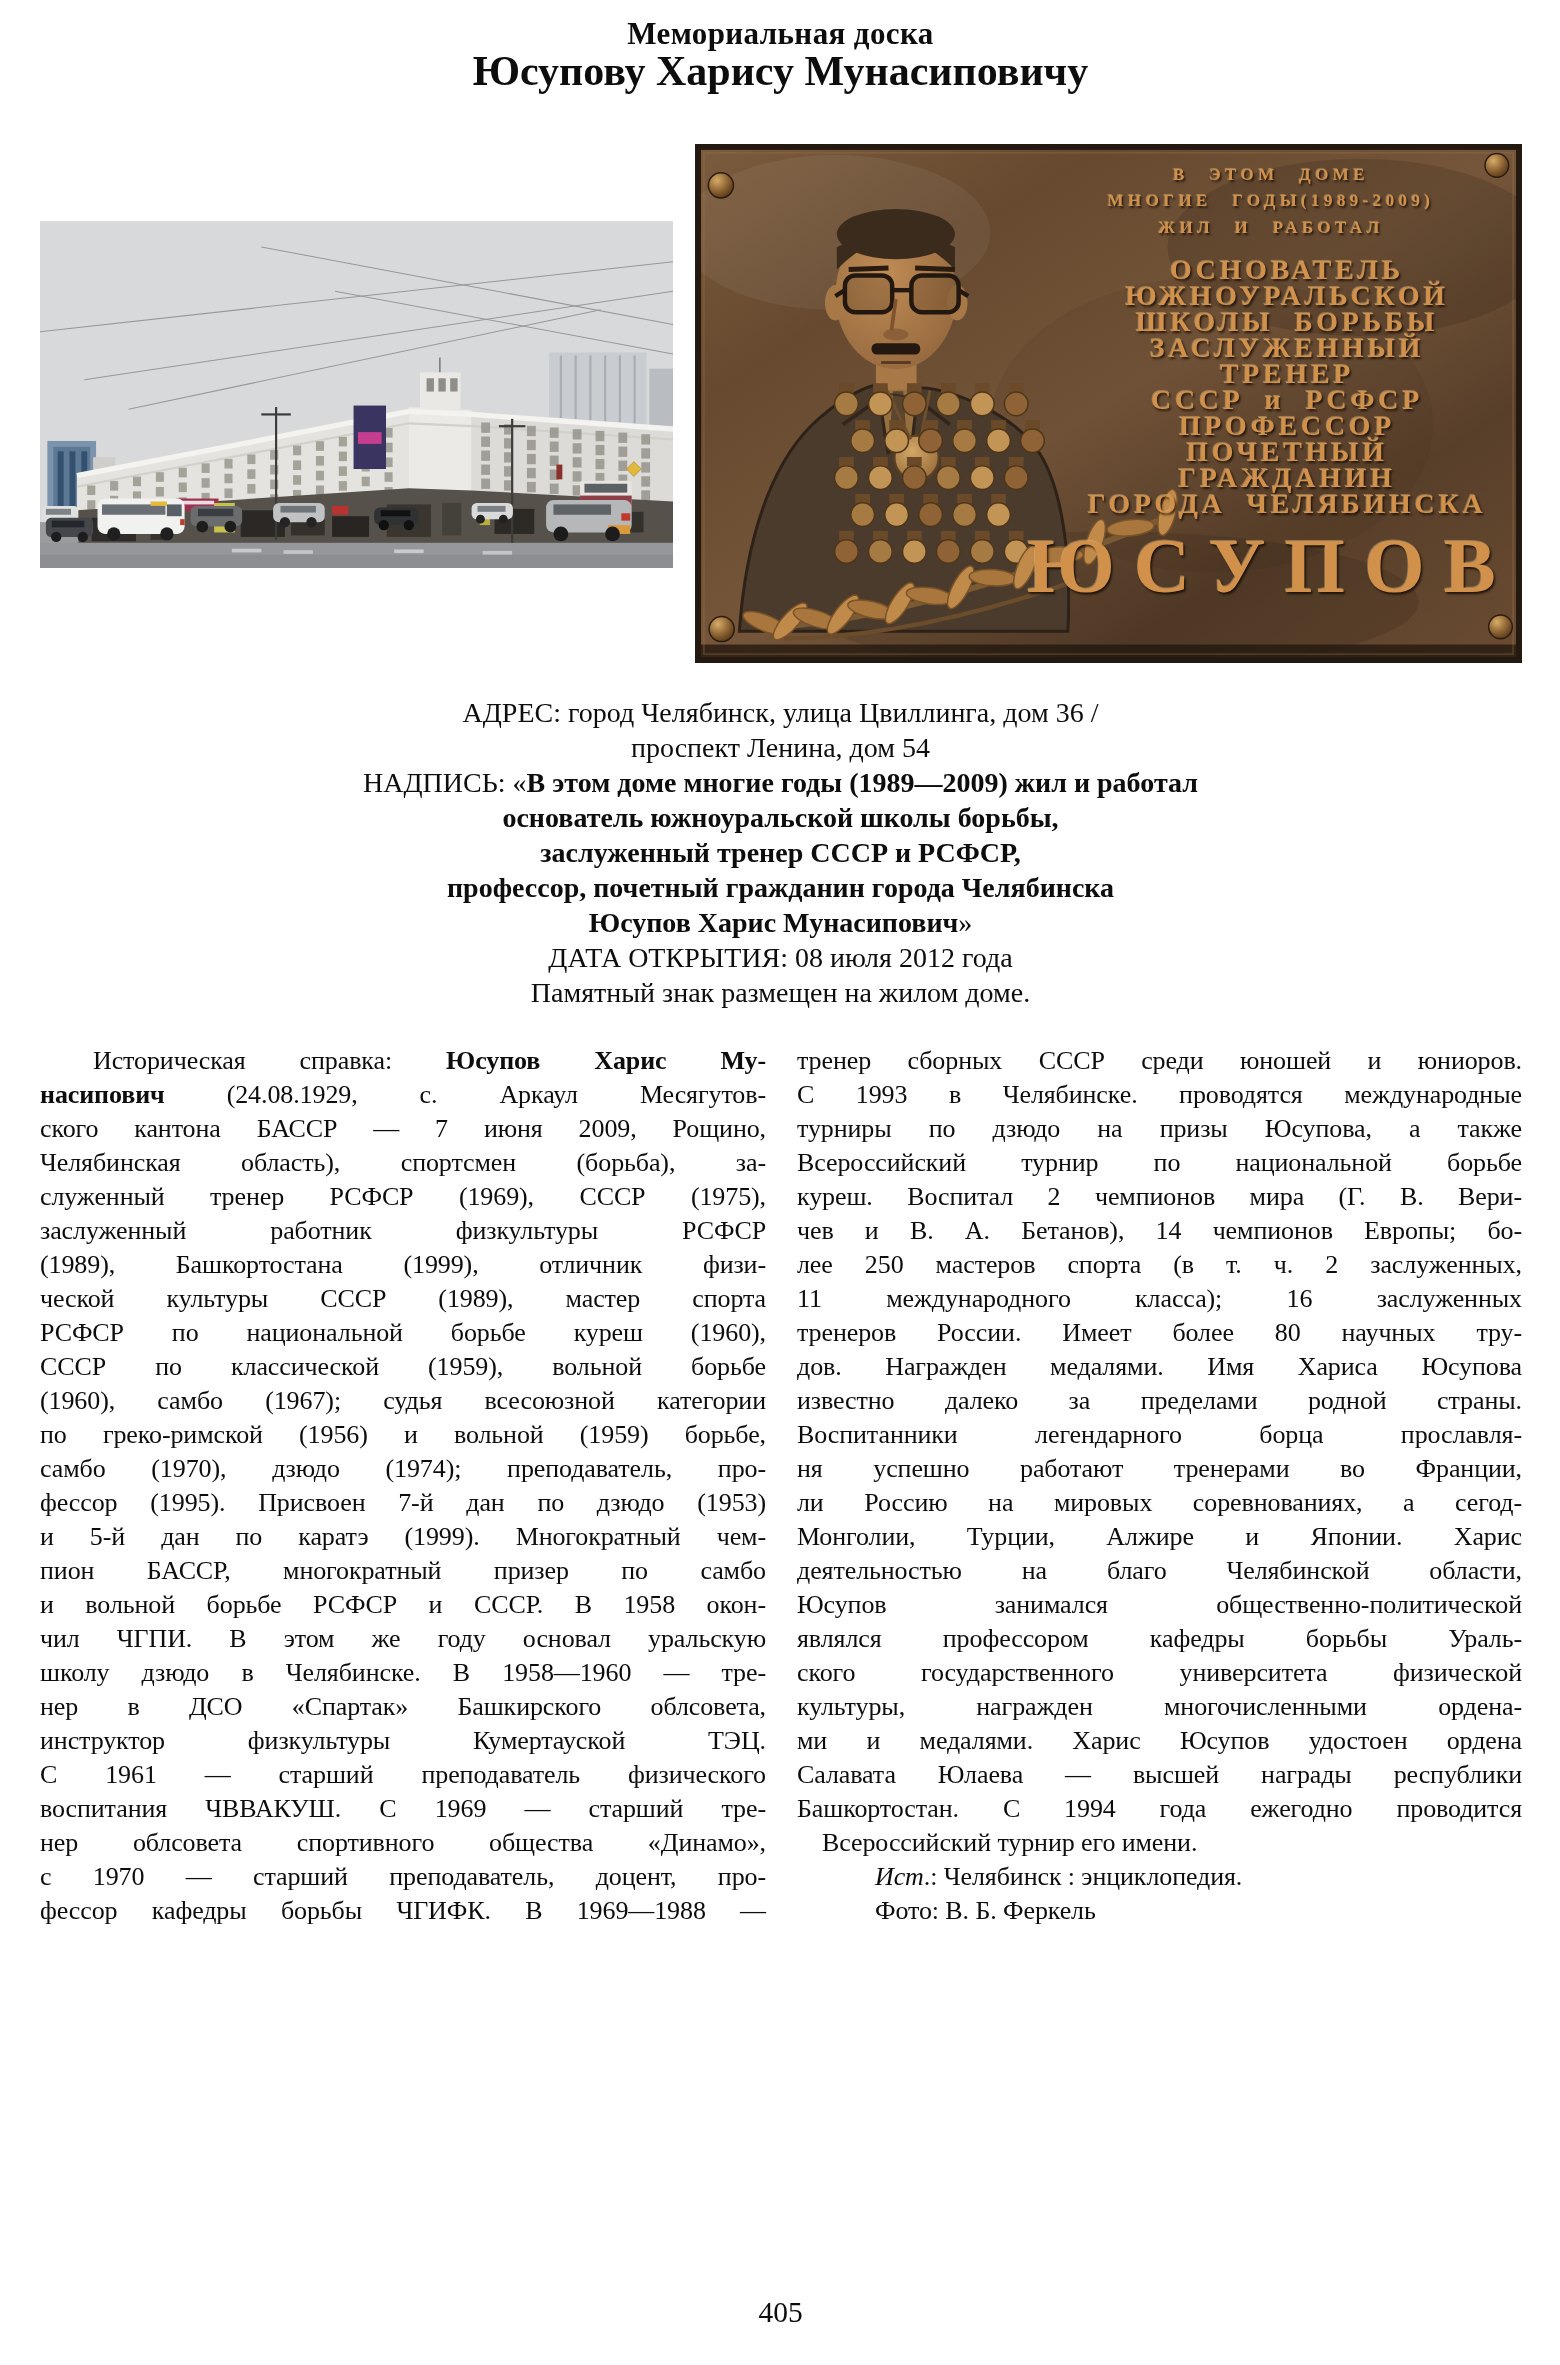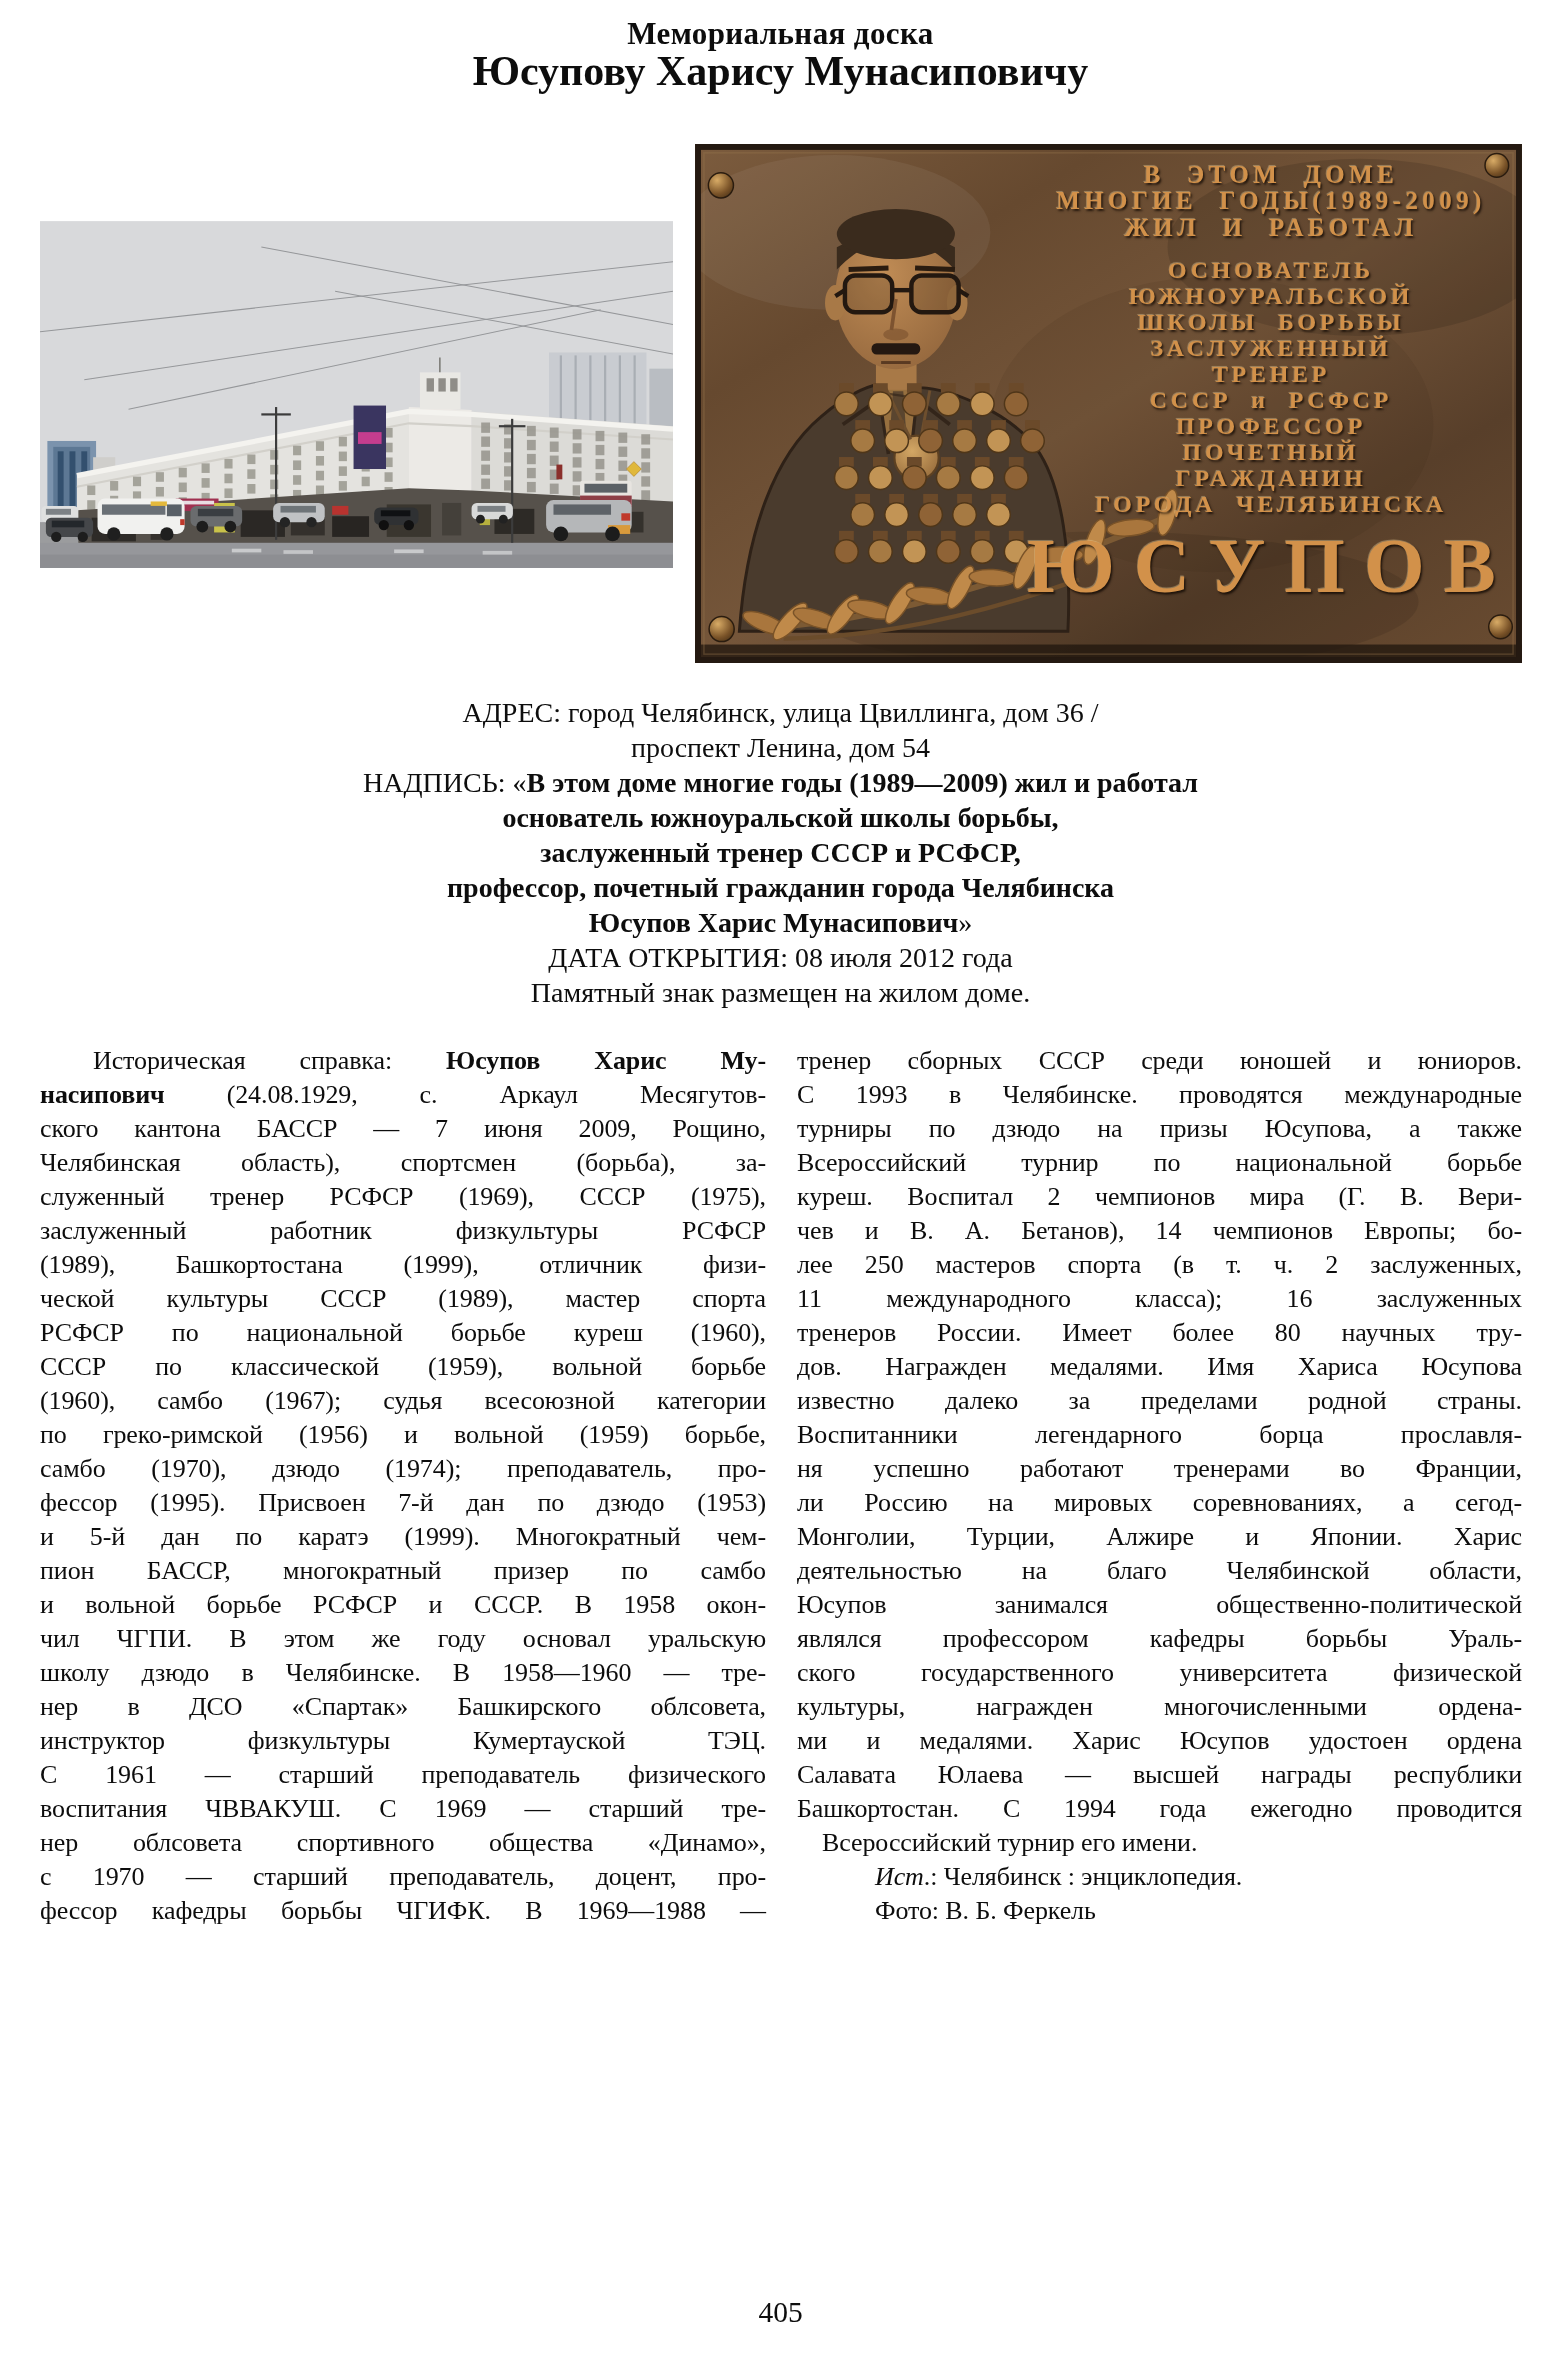--- a/index.html
+++ b/index.html
@@ -11,22 +11,22 @@
     font-size:31px;font-weight:bold;letter-spacing:0.4px;}
   .title-main{position:absolute;top:47px;left:0;width:100%;text-align:center;
     font-size:42px;font-weight:bold;}
   
   .photo-street{position:absolute;left:40px;top:221px;width:633px;height:347px;}
   .photo-plaque{position:absolute;left:695px;top:144px;width:827px;height:519px;}
   .photo-plaque .plq-art{position:absolute;left:0;top:0;}
   .plq-text{position:absolute;text-align:center;color:var(--plq-letter,#d2914a);
     font-weight:bold;font-family:"Liberation Serif",serif;
     text-shadow:1.5px 2.2px 2.2px rgba(15,8,3,.78), -0.7px -0.7px 0.7px rgba(255,228,170,.38);}
-  .plq-top{left:334px;top:17.7px;width:484px;font-size:25px;line-height:26.6px;letter-spacing:4.4px;word-spacing:11.8px;}
-  .plq-mid{left:334px;top:113px;width:484px;font-size:24px;line-height:26px;letter-spacing:3.7px;word-spacing:10.3px;}
+  .plq-top{left:334px;top:17.7px;width:484px;font-size:17px;line-height:26.6px;letter-spacing:4.4px;word-spacing:11.8px;}
+  .plq-mid{left:350px;top:113px;width:484px;font-size:28px;line-height:26px;letter-spacing:3.7px;word-spacing:10.3px;}
   .plq-surname{left:332px;top:381px;width:476px;font-size:78px;line-height:81px;letter-spacing:19px;}
   .plq-name{left:70px;top:452px;width:746px;font-size:47px;line-height:50px;letter-spacing:10.3px;word-spacing:41px;}
   
   .addr{position:absolute;top:695px;left:0;width:100%;text-align:center;
     font-size:28px;line-height:35px;}
   
   .col{position:absolute;top:1044px;width:726px;font-size:26px;line-height:34px;
     letter-spacing:-0.1px;}
   .col-left{left:40px;}
   .col-right{left:797px;width:725px;}

